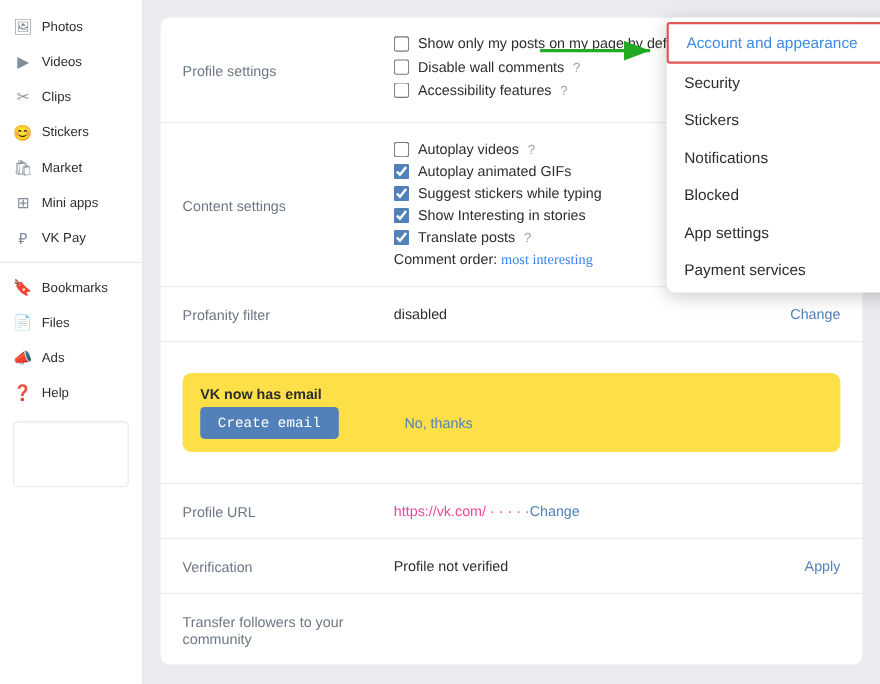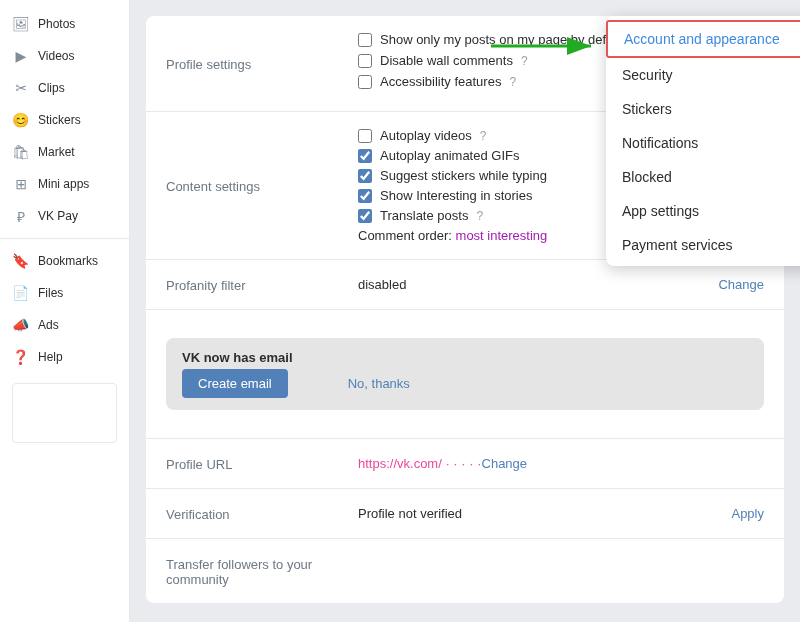--- a/index.html
+++ b/index.html
@@ -27,35 +27,35 @@
     .section-content { flex: 1; }
     
     .checkbox-row { display: flex; align-items: center; gap: 8px; margin-bottom: 6px; font-size: 13px; }
     .checkbox-row input[type="checkbox"] { width: 14px; height: 14px; cursor: pointer; accent-color: #5181b8; }
     .checkbox-row .check-label { color: #2c2d2e; }
     .checkbox-row .help-icon { color: #99a2ad; font-size: 12px; cursor: pointer; }
     
     .content-settings .checkbox-row { margin-bottom: 5px; }
     
     .comment-order { font-size: 13px; color: #2c2d2e; margin-top: 4px; }
-    .comment-order .link { color: #a21caf; cursor: pointer; }
+    .comment-order .link { color: #3b82f6; cursor: pointer; font-family: Liberation Serif, serif; }
     
     .view-blocked { font-size: 13px; color: #5181b8; cursor: pointer; margin-top: 6px; }
     
     
     .setting-row { display: flex; align-items: center; }
     .setting-row .value { flex: 1; color: #2c2d2e; font-size: 13px; }
     .setting-row .action-link { color: #5181b8; font-size: 13px; cursor: pointer; }
     
     
-    .promo-box { background: #e5e5e5; border-radius: 8px; padding: 12px 16px; margin: 12px 0; }
+    .promo-box { background: #fde047; border-radius: 8px; padding: 12px 16px; margin: 12px 0; }
     .promo-box .promo-title { font-weight: 600; font-size: 13px; margin-bottom: 4px; }
     .promo-box .promo-desc { font-size: 13px; color: #6d7885; margin-bottom: 10px; }
     .promo-box .promo-actions { display: flex; align-items: center; gap: 12px; }
-    .btn-create-email { background: #5181b8; color: #fff; border: none; border-radius: 4px; padding: 7px 16px; font-size: 13px; cursor: pointer; font-weight: 500; }
+    .btn-create-email { background: #5181b8; color: #fff; border: none; border-radius: 4px; padding: 7px 16px; font-size: 13px; cursor: pointer; font-weight: 500; font-family: Liberation Mono, monospace; }
     .no-thanks-link { color: #5181b8; font-size: 13px; cursor: pointer; background: none; border: none; padding-left: 48px; }
     
     
     .url-value { color: #ec4899; font-size: 13px; }
     .dropdown-menu { position: absolute; top: 0; right: -200px; background: #fff; border-radius: 8px; box-shadow: 0 4px 16px rgba(0,0,0,0.2); z-index: 100; min-width: 180px; padding: 4px 0; }
     .dropdown-item { padding: 9px 16px; font-size: 14px; cursor: pointer; color: #2c2d2e; display: flex; align-items: center; justify-content: space-between; }
     .dropdown-item.active { color: #3f8ae0; font-weight: 500; }
     
     
     .red-box-highlight { border: 2px solid #e15656; border-radius: 3px; }

